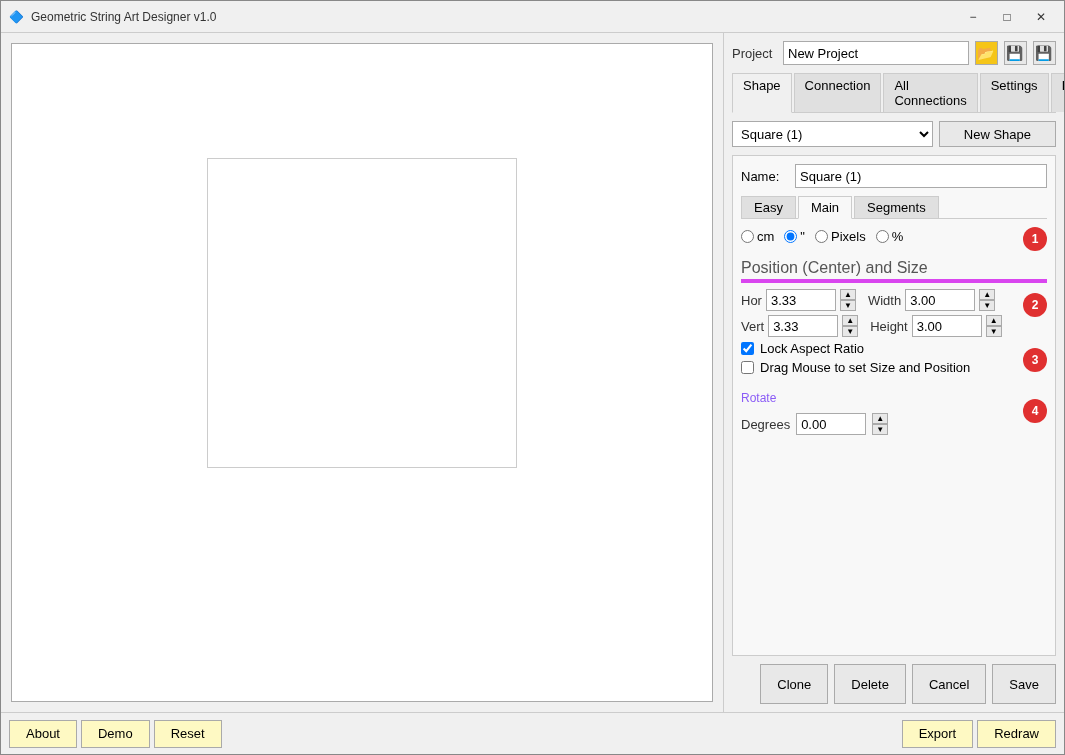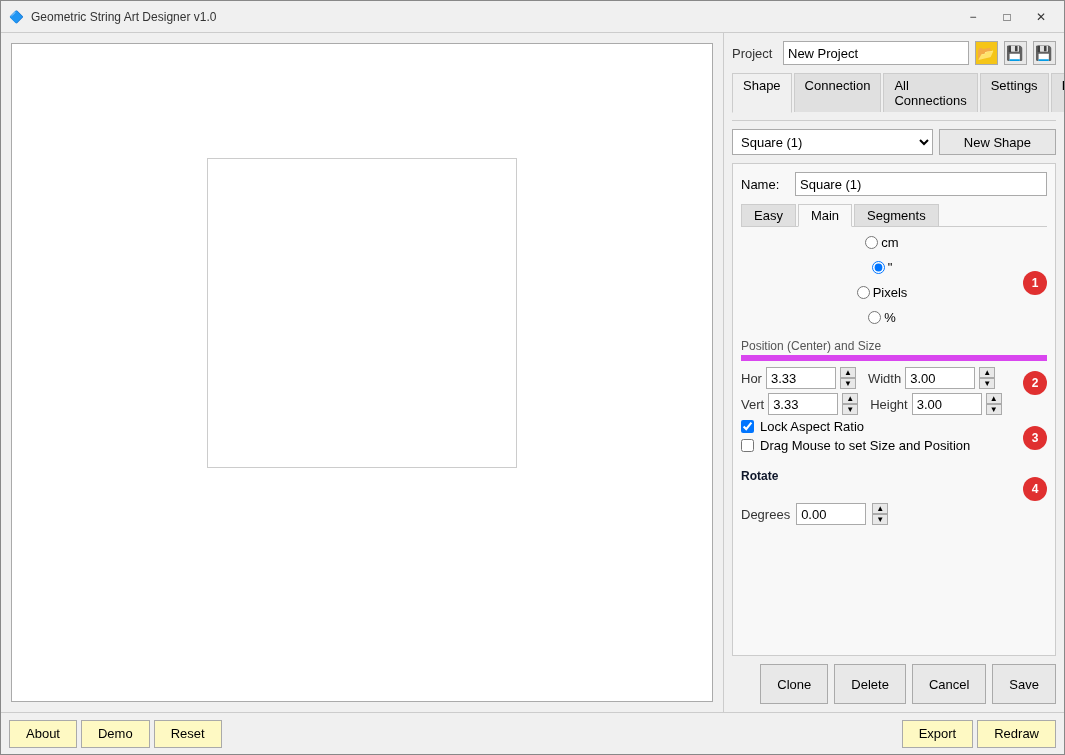--- a/index.html
+++ b/index.html
@@ -135,21 +135,21 @@
     .btn-open { background: #f5c518; }
     .btn-save { background: #e8e8e8; }
     .btn-saveas { background: #e8e8e8; }
 
     
     .tabs-row {
       display: flex;
       gap: 2px;
       margin-bottom: 8px;
       border-bottom: 1px solid #ccc;
-      padding-bottom: 8px;
+      padding-bottom: 0;
     }
     .tab {
       padding: 4px 10px;
       border: 1px solid #ccc;
       background: #e0e0e0;
       cursor: pointer;
       font-size: 13px;
       border-bottom: none;
     }
     .tab.active {
@@ -227,38 +227,37 @@
     .subtab.active {
       background: #f8f8f8;
       border-bottom: 1px solid #f8f8f8;
       margin-bottom: -1px;
     }
 
     
     .radio-row {
       display: flex;
       gap: 10px;
-      align-items: center;
+      align-items: flex-start;
       margin-bottom: 6px;
       flex-wrap: wrap;
-      flex-direction: column;
     }
     .radio-group {
       display: flex;
       align-items: center;
       gap: 3px;
     }
     .radio-group input[type=radio] { margin: 0; }
 
     
     .section-title {
-      font-size: 12px;
+      font-size: 16px;
       color: #555;
       margin-bottom: 6px;
-      border-bottom: 6px solid #d946ef;
+      border-bottom: 4px solid #d946ef;
       padding-bottom: 2px;
     }
     .field-label { font-size: 13px; color: #333; }
     .num-input {
       width: 70px;
       height: 22px;
       border: 1px solid #aaa;
       padding: 2px 4px;
       font-size: 13px;
       background: white;
@@ -287,21 +286,21 @@
       display: flex;
       align-items: center;
       gap: 6px;
       margin-bottom: 4px;
       font-size: 13px;
     }
     .checkbox-row input[type=checkbox] { margin: 0; }
 
     
     .rotate-section { margin-top: 8px; }
-    .rotate-label { font-size: 12px; font-weight: bold; color: #0f172a; margin-bottom: 20px; }
+    .rotate-label { font-size: 12px; font-weight: normal; color: #8b5cf6; margin-bottom: 8px; }
     .degrees-row {
       display: flex;
       align-items: center;
       gap: 6px;
     }
 
     
     .help-circle {
       width: 24px;
       height: 24px;

